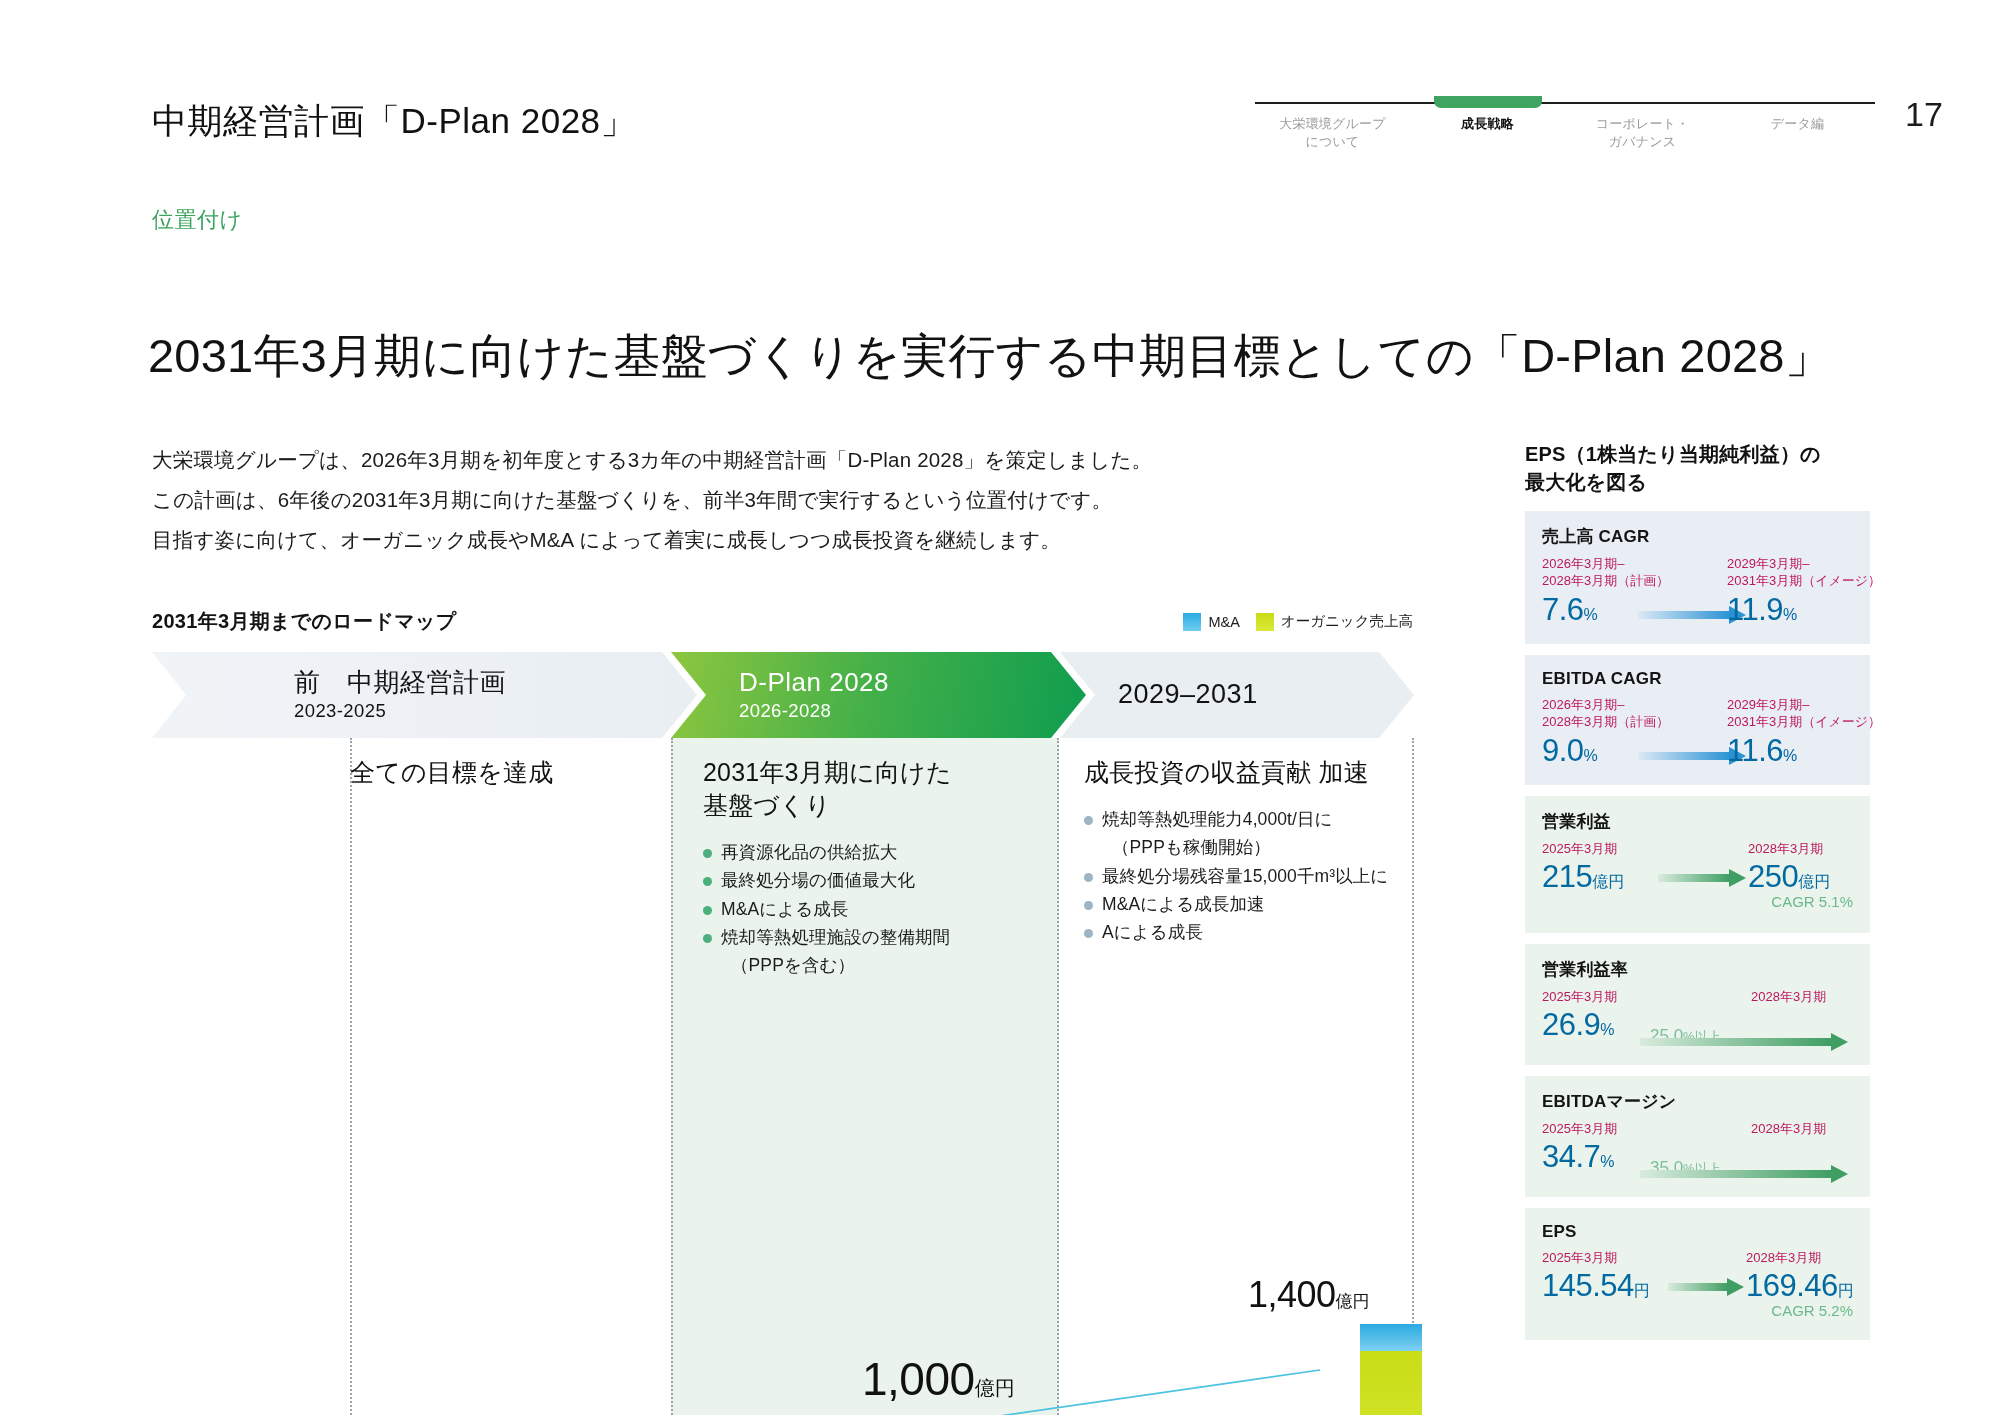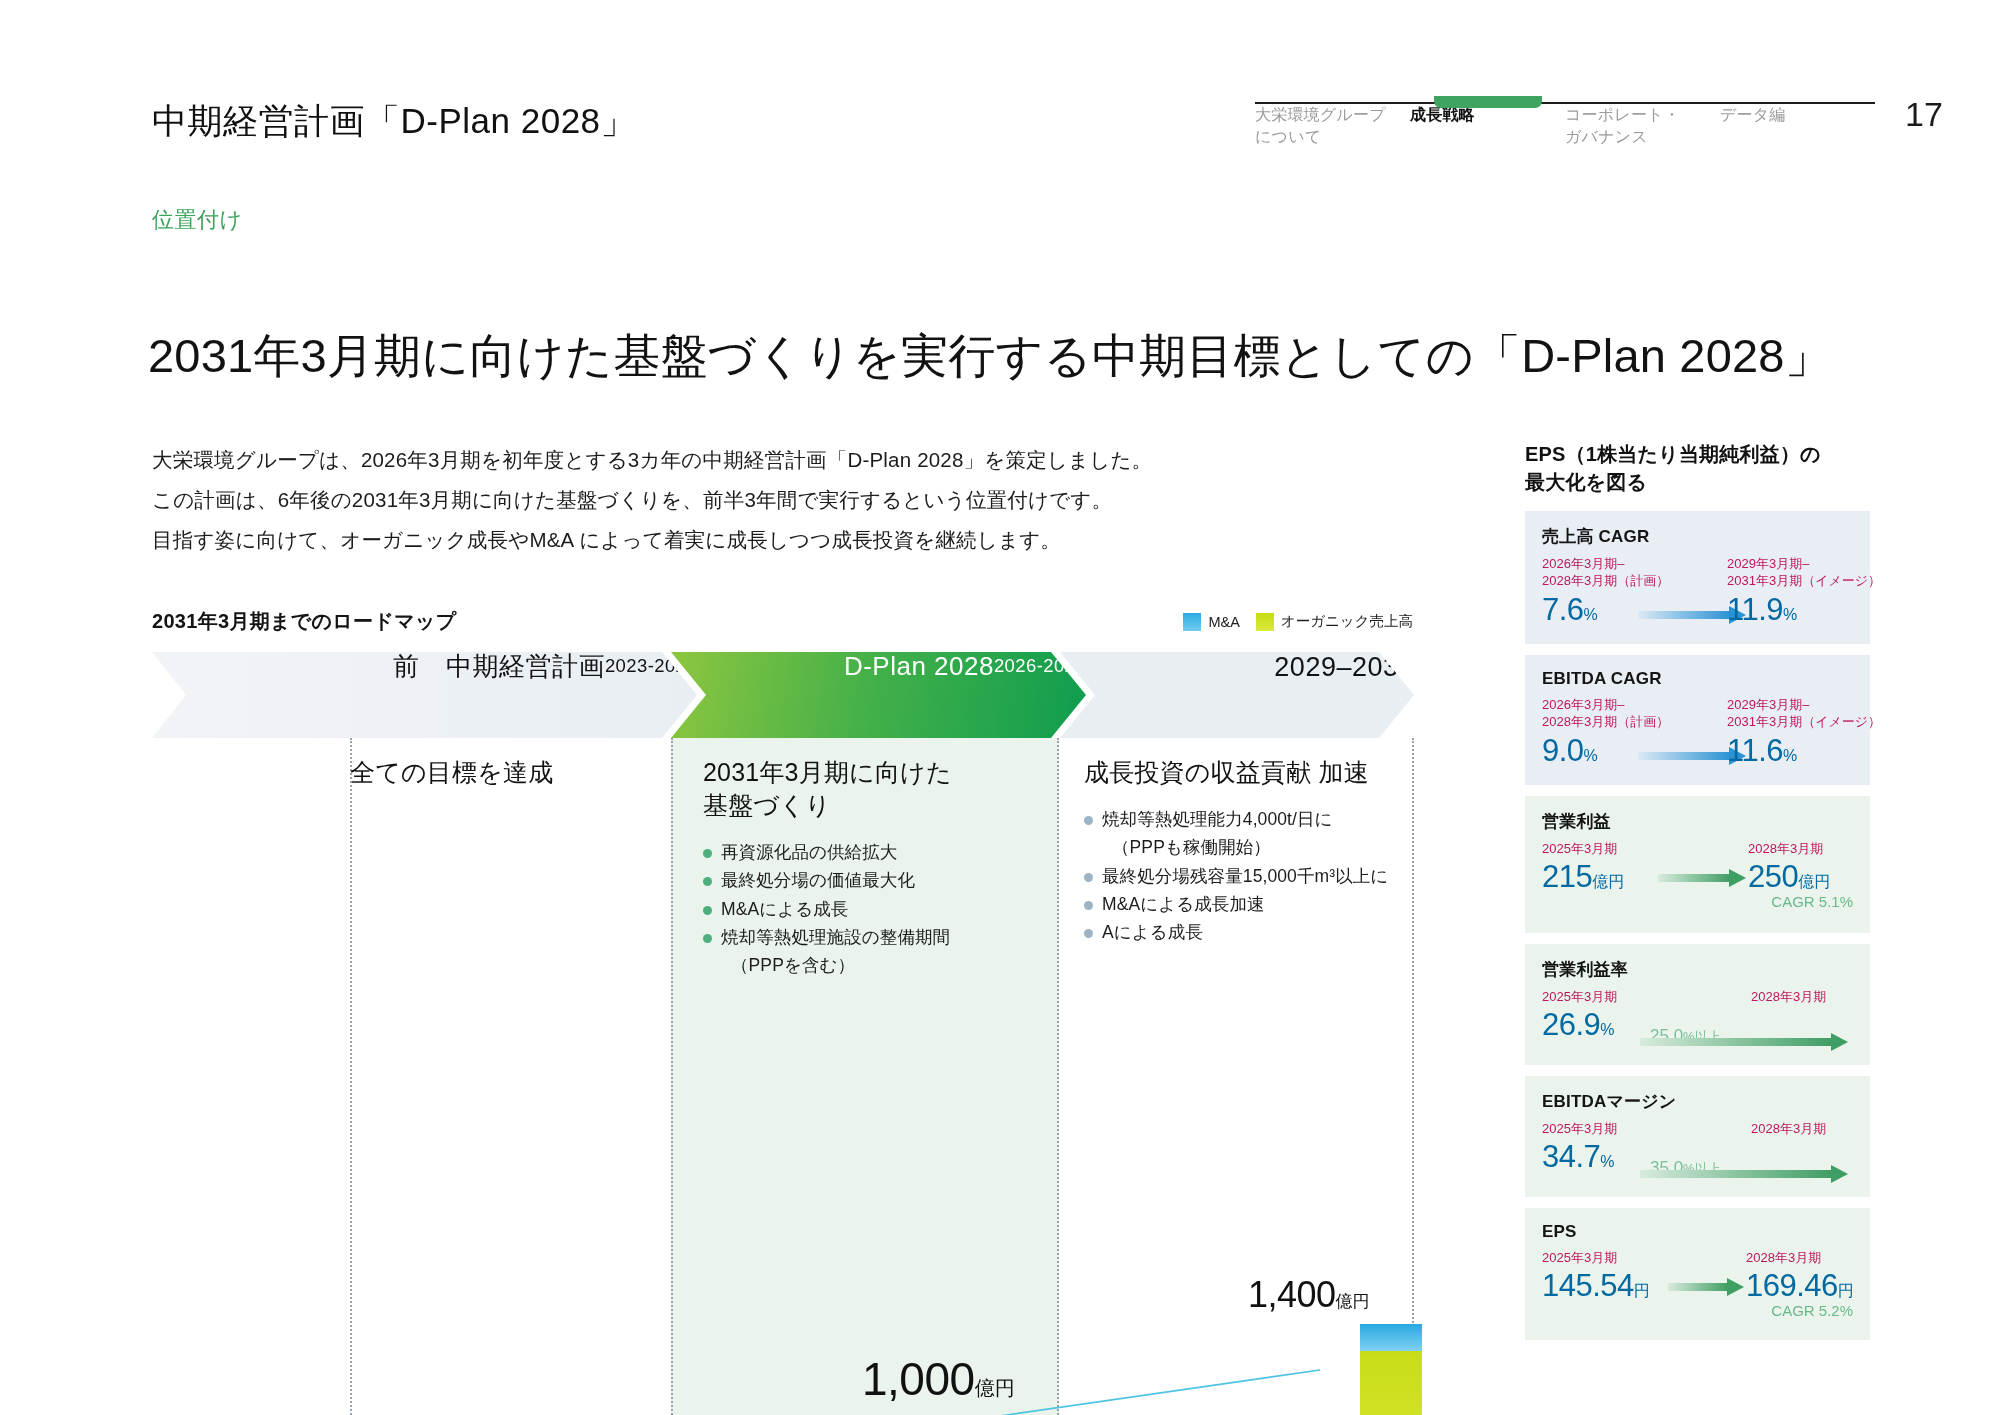--- a/index.html
+++ b/index.html
@@ -29,22 +29,22 @@
     position: absolute; left: 1255px; top: 102px; width: 620px; height: 62px;
   }
   .header-nav-rule {
     position: absolute; left: 0; top: 0; width: 620px; height: 2px; background:#1d1d1d;
   }
   .nav-items {
     position: absolute; left: 0; top: 2px; width: 620px;
     display: flex; align-items: flex-start;
   }
   .nav-item {
-    flex: 1 1 0; text-align: left; font-size: 16px; line-height: 1.35;
-    color: #9b9b9b; position: relative; letter-spacing: .2px;
+    flex: 1 1 0; text-align: center; font-size: 13px; line-height: 1.35;
+    color: #9b9b9b; padding-top: 11px; position: relative; letter-spacing: .2px;
   }
   .nav-item.active { color: #121212; font-weight: 700; }
   .nav-item.active::before {
     content:""; position:absolute; left:50%; transform:translateX(-50%);
     top: -8px; width: 108px; height: 12px;
     background:#3fa45f; border-radius: 0 0 7px 7px;
   }
   .page-number {
     position: absolute; left: 1905px; top: 95px;
     font-size: 34px; font-weight: 400; color:#1b1b1b;
@@ -75,21 +75,21 @@
     position: absolute; right: 1px; top: 4px;
     display: flex; align-items: center; gap: 16px;
   }
   .legend-item { display:flex; align-items:center; gap:7px; font-size:14.5px; color:#1c1c1c; white-space:nowrap; }
   .legend-swatch { width: 18px; height: 18px; display:inline-block; }
   .sw-ma { background: linear-gradient(180deg,#2aabe2,#72cdf0); }
   .sw-org { background: linear-gradient(180deg,#c6dc15,#dbe93a); }
 
   
   .band { position: absolute; left: 0; top: 44px; width: 1262px; height: 86px; }
-  .band-seg { position:absolute; top:0; height:86px; display:flex; justify-content:flex-end; }
+  .band-seg { position:absolute; top:0; height:86px; display:flex; flex-direction:column; justify-content:center; }
   .band-seg .t1 { font-size: 26px; font-weight: 500; letter-spacing:.5px; line-height:1.15; }
   .band-seg .t2 { font-size: 18.5px; font-weight: 500; letter-spacing:.4px; margin-top:3px; }
 
   .seg-prev {
     left: 0; width: 545px;
     background: linear-gradient(90deg,#f1f4f7 0%, #e9eef3 100%);
     clip-path: polygon(0 0, 510px 0, 545px 50%, 510px 100%, 0 100%, 34px 50%);
     padding-left: 142px; color:#121212;
   }
   .seg-dplan {

